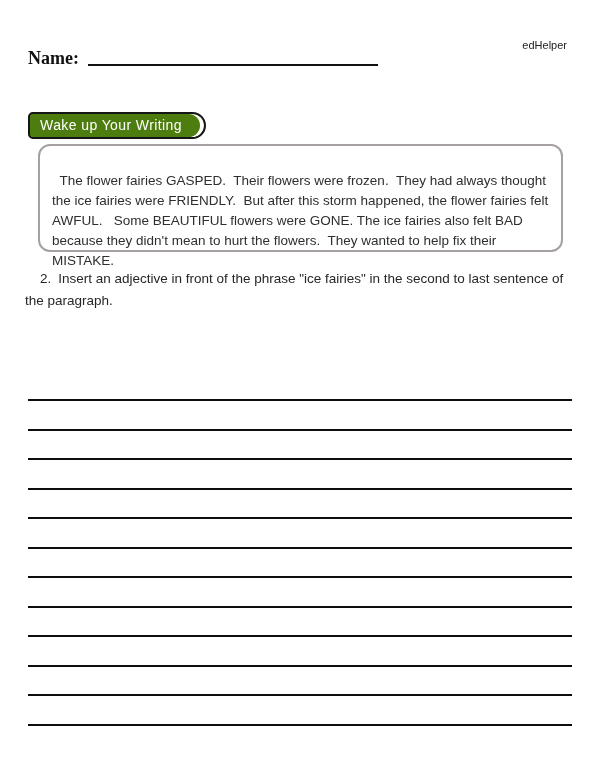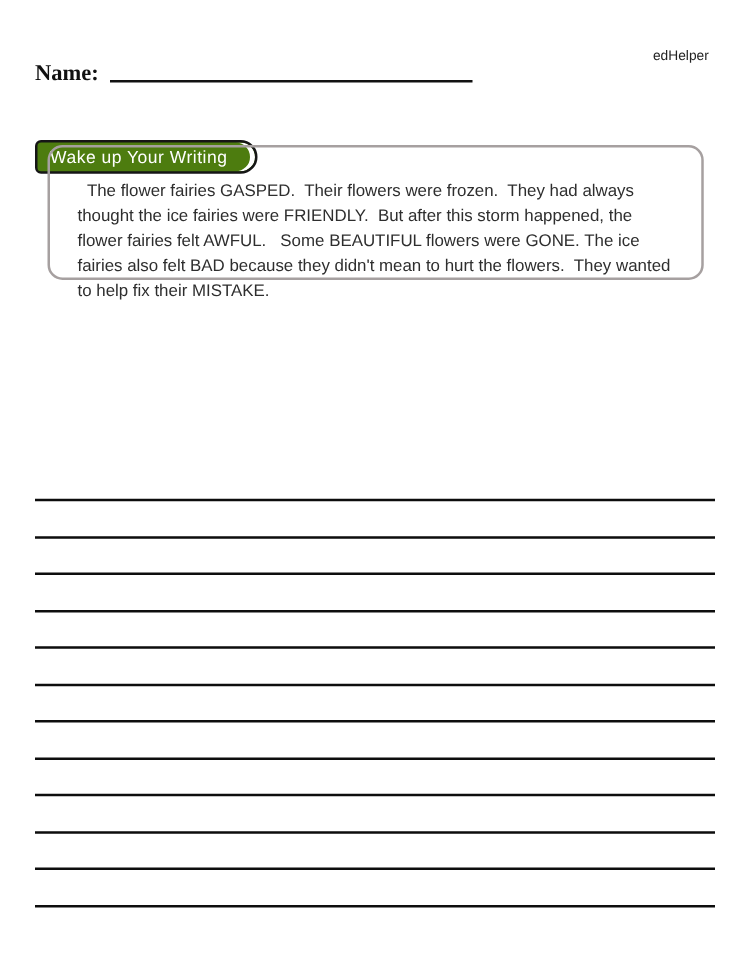--- a/index.html
+++ b/index.html
@@ -45,26 +45,26 @@
     box-shadow: inset -4px 0 0 0 #ffffff;
     color: #ffffff;
     font-size: 14px; letter-spacing: 0.4px;
     display: flex; align-items: center; justify-content: center;
     padding: 0 12px 2px 0;
     margin-top: 36px;
   }
 
   
   .passage-box {
-    position: absolute; top: 116px; left: 38px;
+    position: absolute; top: 144px; left: 38px;
     width: 525px; height: 108px;
     box-sizing: border-box;
     border: 2px solid #a6a0a0;
     border-radius: 12px;
-    padding: 5px 22px;
+    padding: 5px 12px;
     font-size: 13.5px; line-height: 20px;
     color: #2e2e2e;
     white-space: pre-wrap;
   }
 
   
   .questions {
     position: absolute; top: 246px; left: 25px;
     width: 552px;
   }
@@ -100,20 +100,23 @@
 
 <div class="title-badge">
   <span>Wake up Your Writing</span>
 </div>
 
 <div class="passage-box">
   <span>The flower fairies GASPED.  Their flowers were frozen.  They had always thought the ice fairies were FRIENDLY.  But after this storm happened, the flower fairies felt AWFUL.   Some BEAUTIFUL flowers were GONE. The ice fairies also felt BAD because they didn't mean to hurt the flowers.  They wanted to help fix their MISTAKE.</span>
 </div>
 
 <div class="questions">
+    <p class="question">
+    <span class="q-num">2.</span><span>Insert an adjective in front of the phrase "ice fairies" in the second to last sentence of the paragraph.</span>
+  </p>
   </div>
 
 <div class="writing-lines">
     <div class="writing-line"></div>
     <div class="writing-line"></div>
     <div class="writing-line"></div>
     <div class="writing-line"></div>
     <div class="writing-line"></div>
     <div class="writing-line"></div>
     <div class="writing-line"></div>

